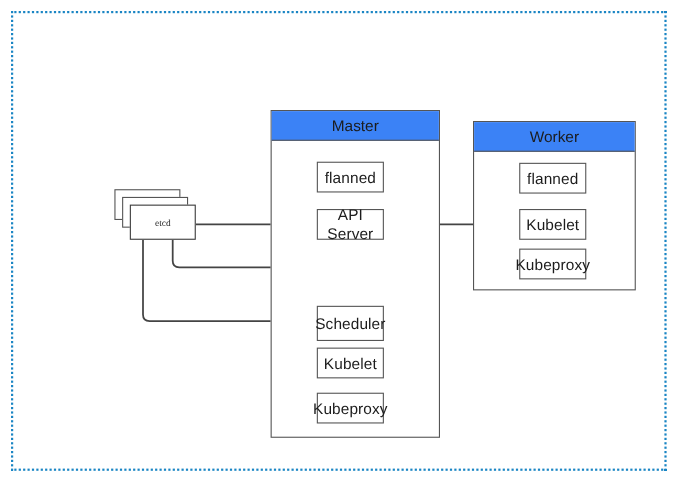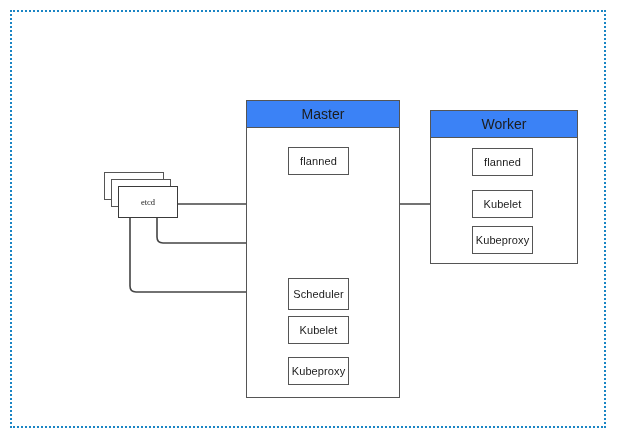--- a/index.html
+++ b/index.html
@@ -49,21 +49,21 @@
   
   .node {
     position: absolute;
     box-sizing: border-box;
     background: #ffffff;
     border: 1.6px solid #555555;
     display: flex;
     align-items: center;
     justify-content: center;
     text-align: center;
-    font-size: 11px;
+    font-size: 14px;
     line-height: 1.18;
     color: #1c1c1c;
     letter-spacing: 0.1px;
   }
   
   .panel {
     position: absolute;
     box-sizing: border-box;
     background: #ffffff;
     border: 1.8px solid #555555;
@@ -131,20 +131,23 @@
   <div class="panel" style="left:246px; top:100px; width:154px; height:298px;">
     <div class="panel-title" style="height:27px;">
       <span>Master</span>
     </div>
   </div>
 
   <div class="node" style="left:288px; top:147px; width:61px; height:28px;">
     <span>flanned</span>
   </div>
 
+  <div class="node" style="left:288px; top:190px; width:61px; height:28px;">
+    <span>API Server</span>
+  </div>
 
 
   <div class="node" style="left:288px; top:278px; width:61px; height:32px;">
     <span>Scheduler</span>
   </div>
 
   <div class="node" style="left:288px; top:316px; width:61px; height:28px;">
     <span>Kubelet</span>
   </div>
 

